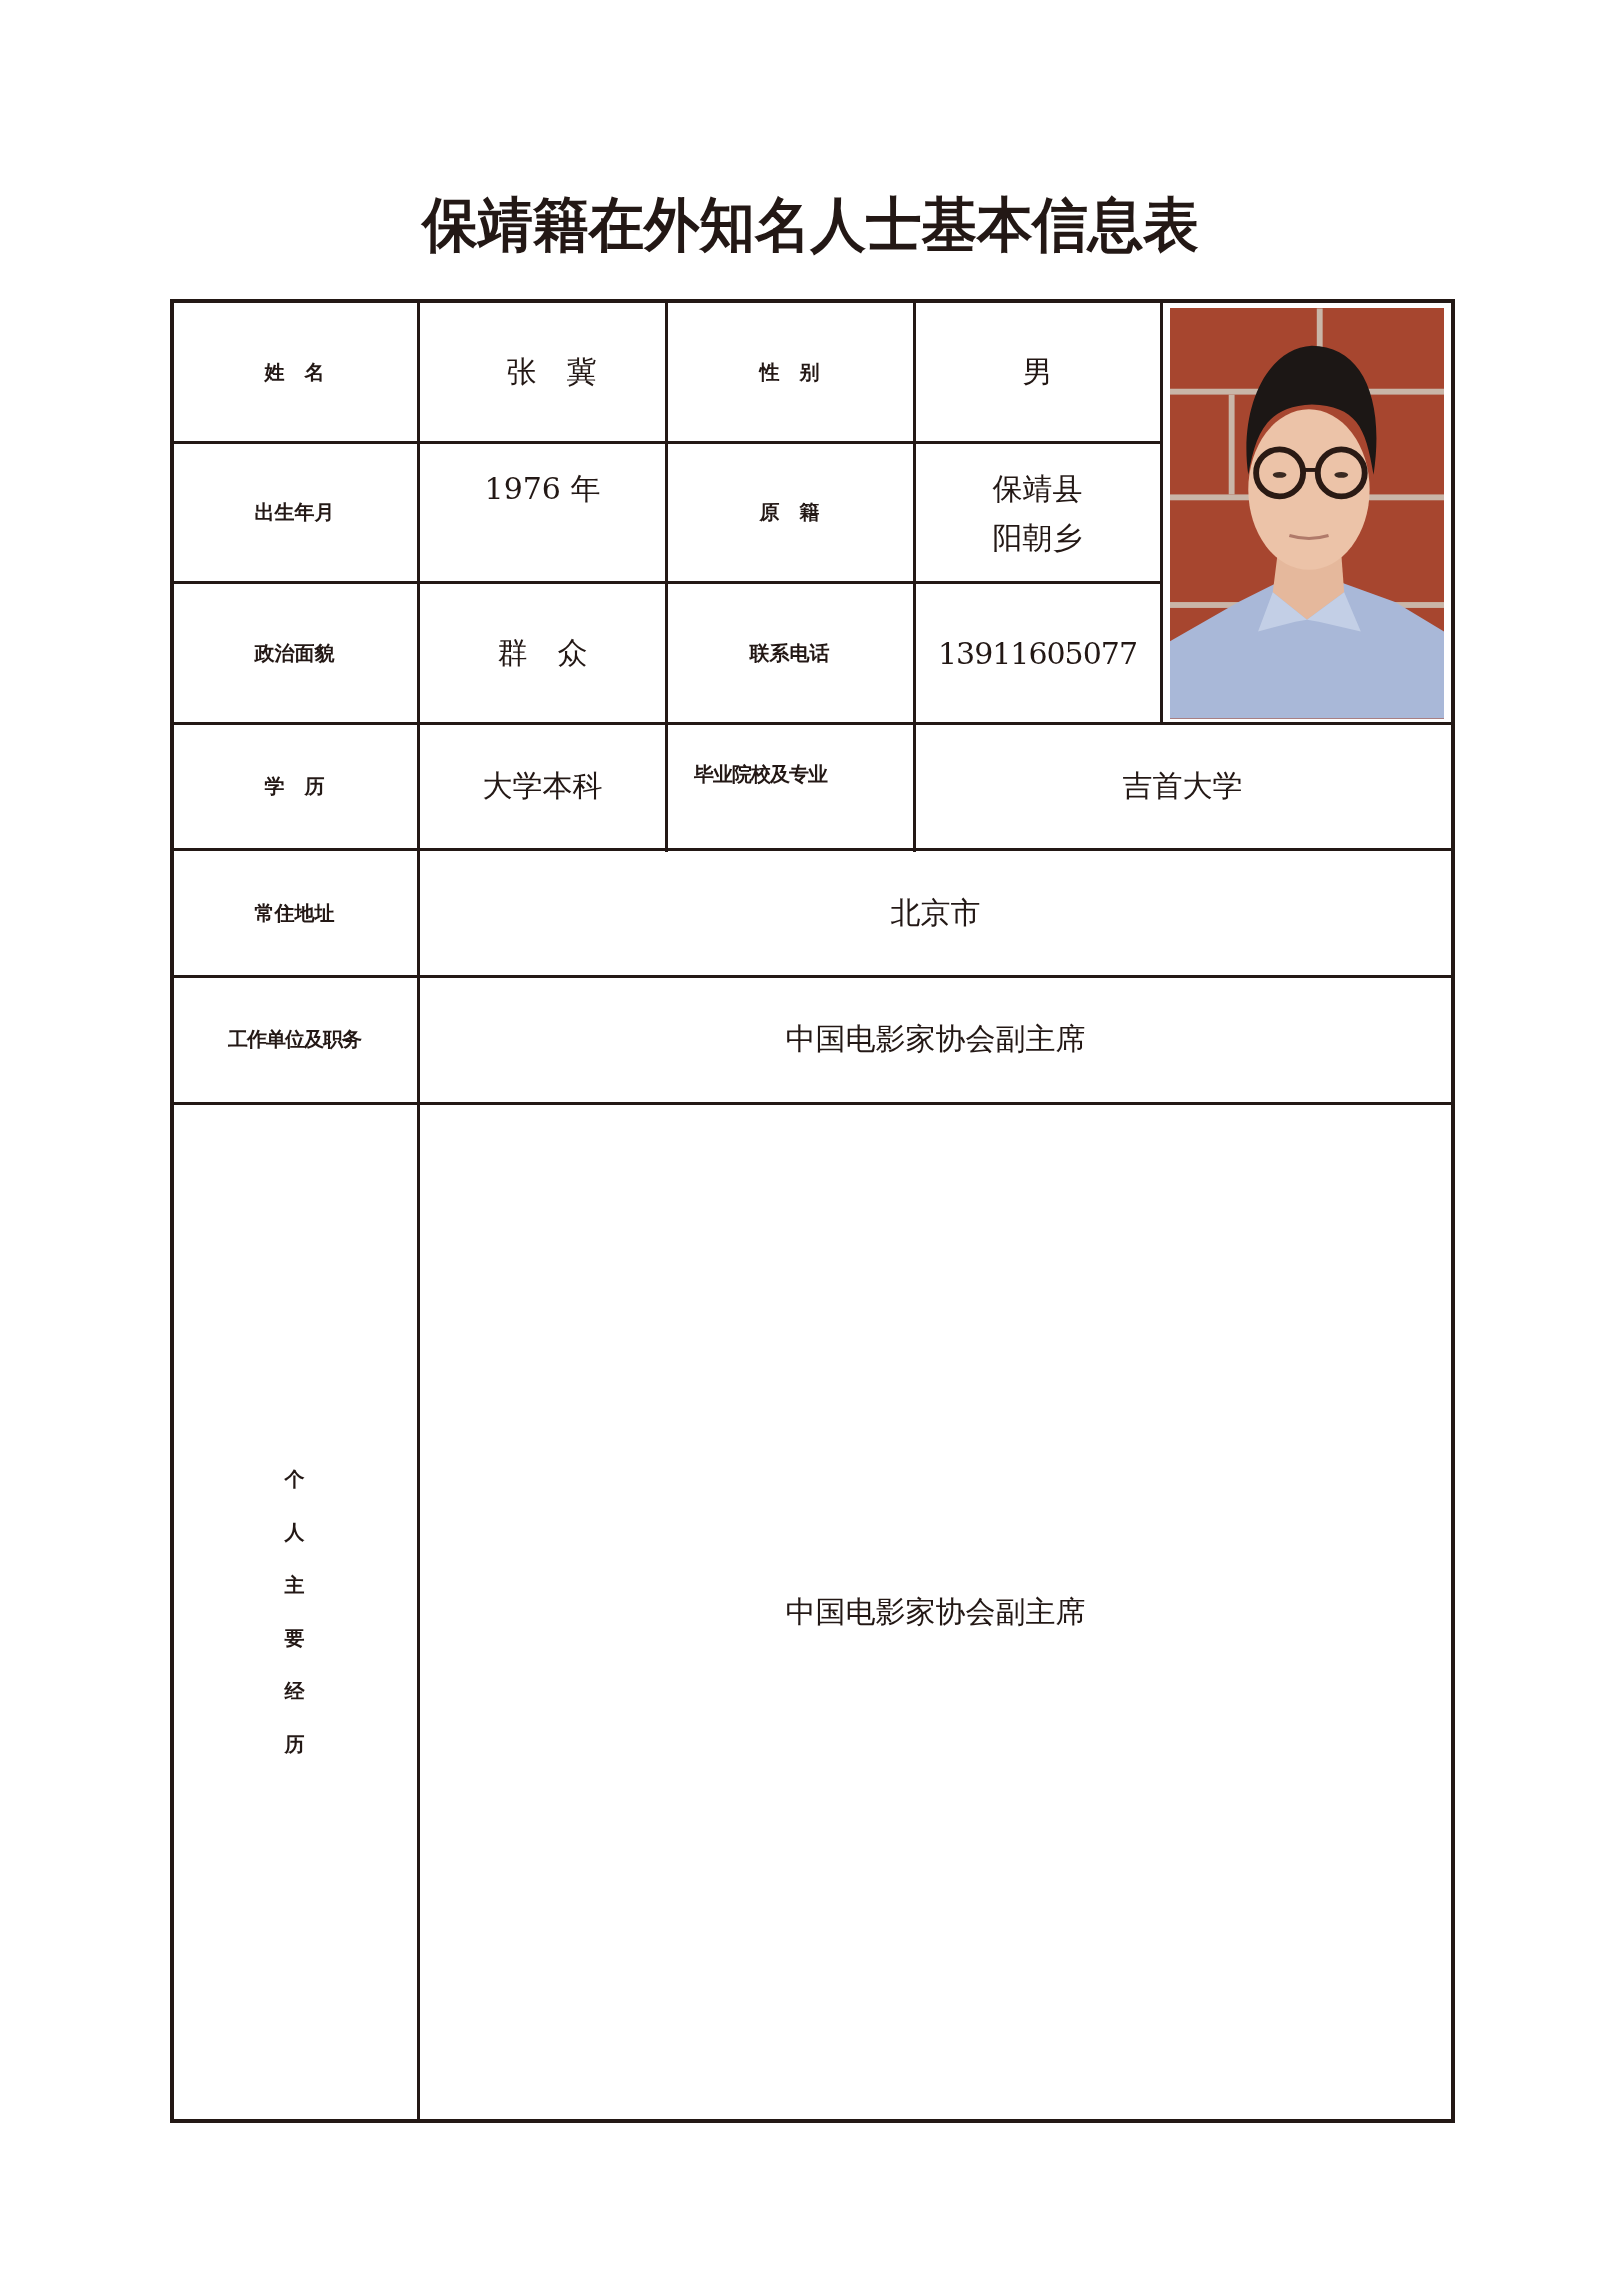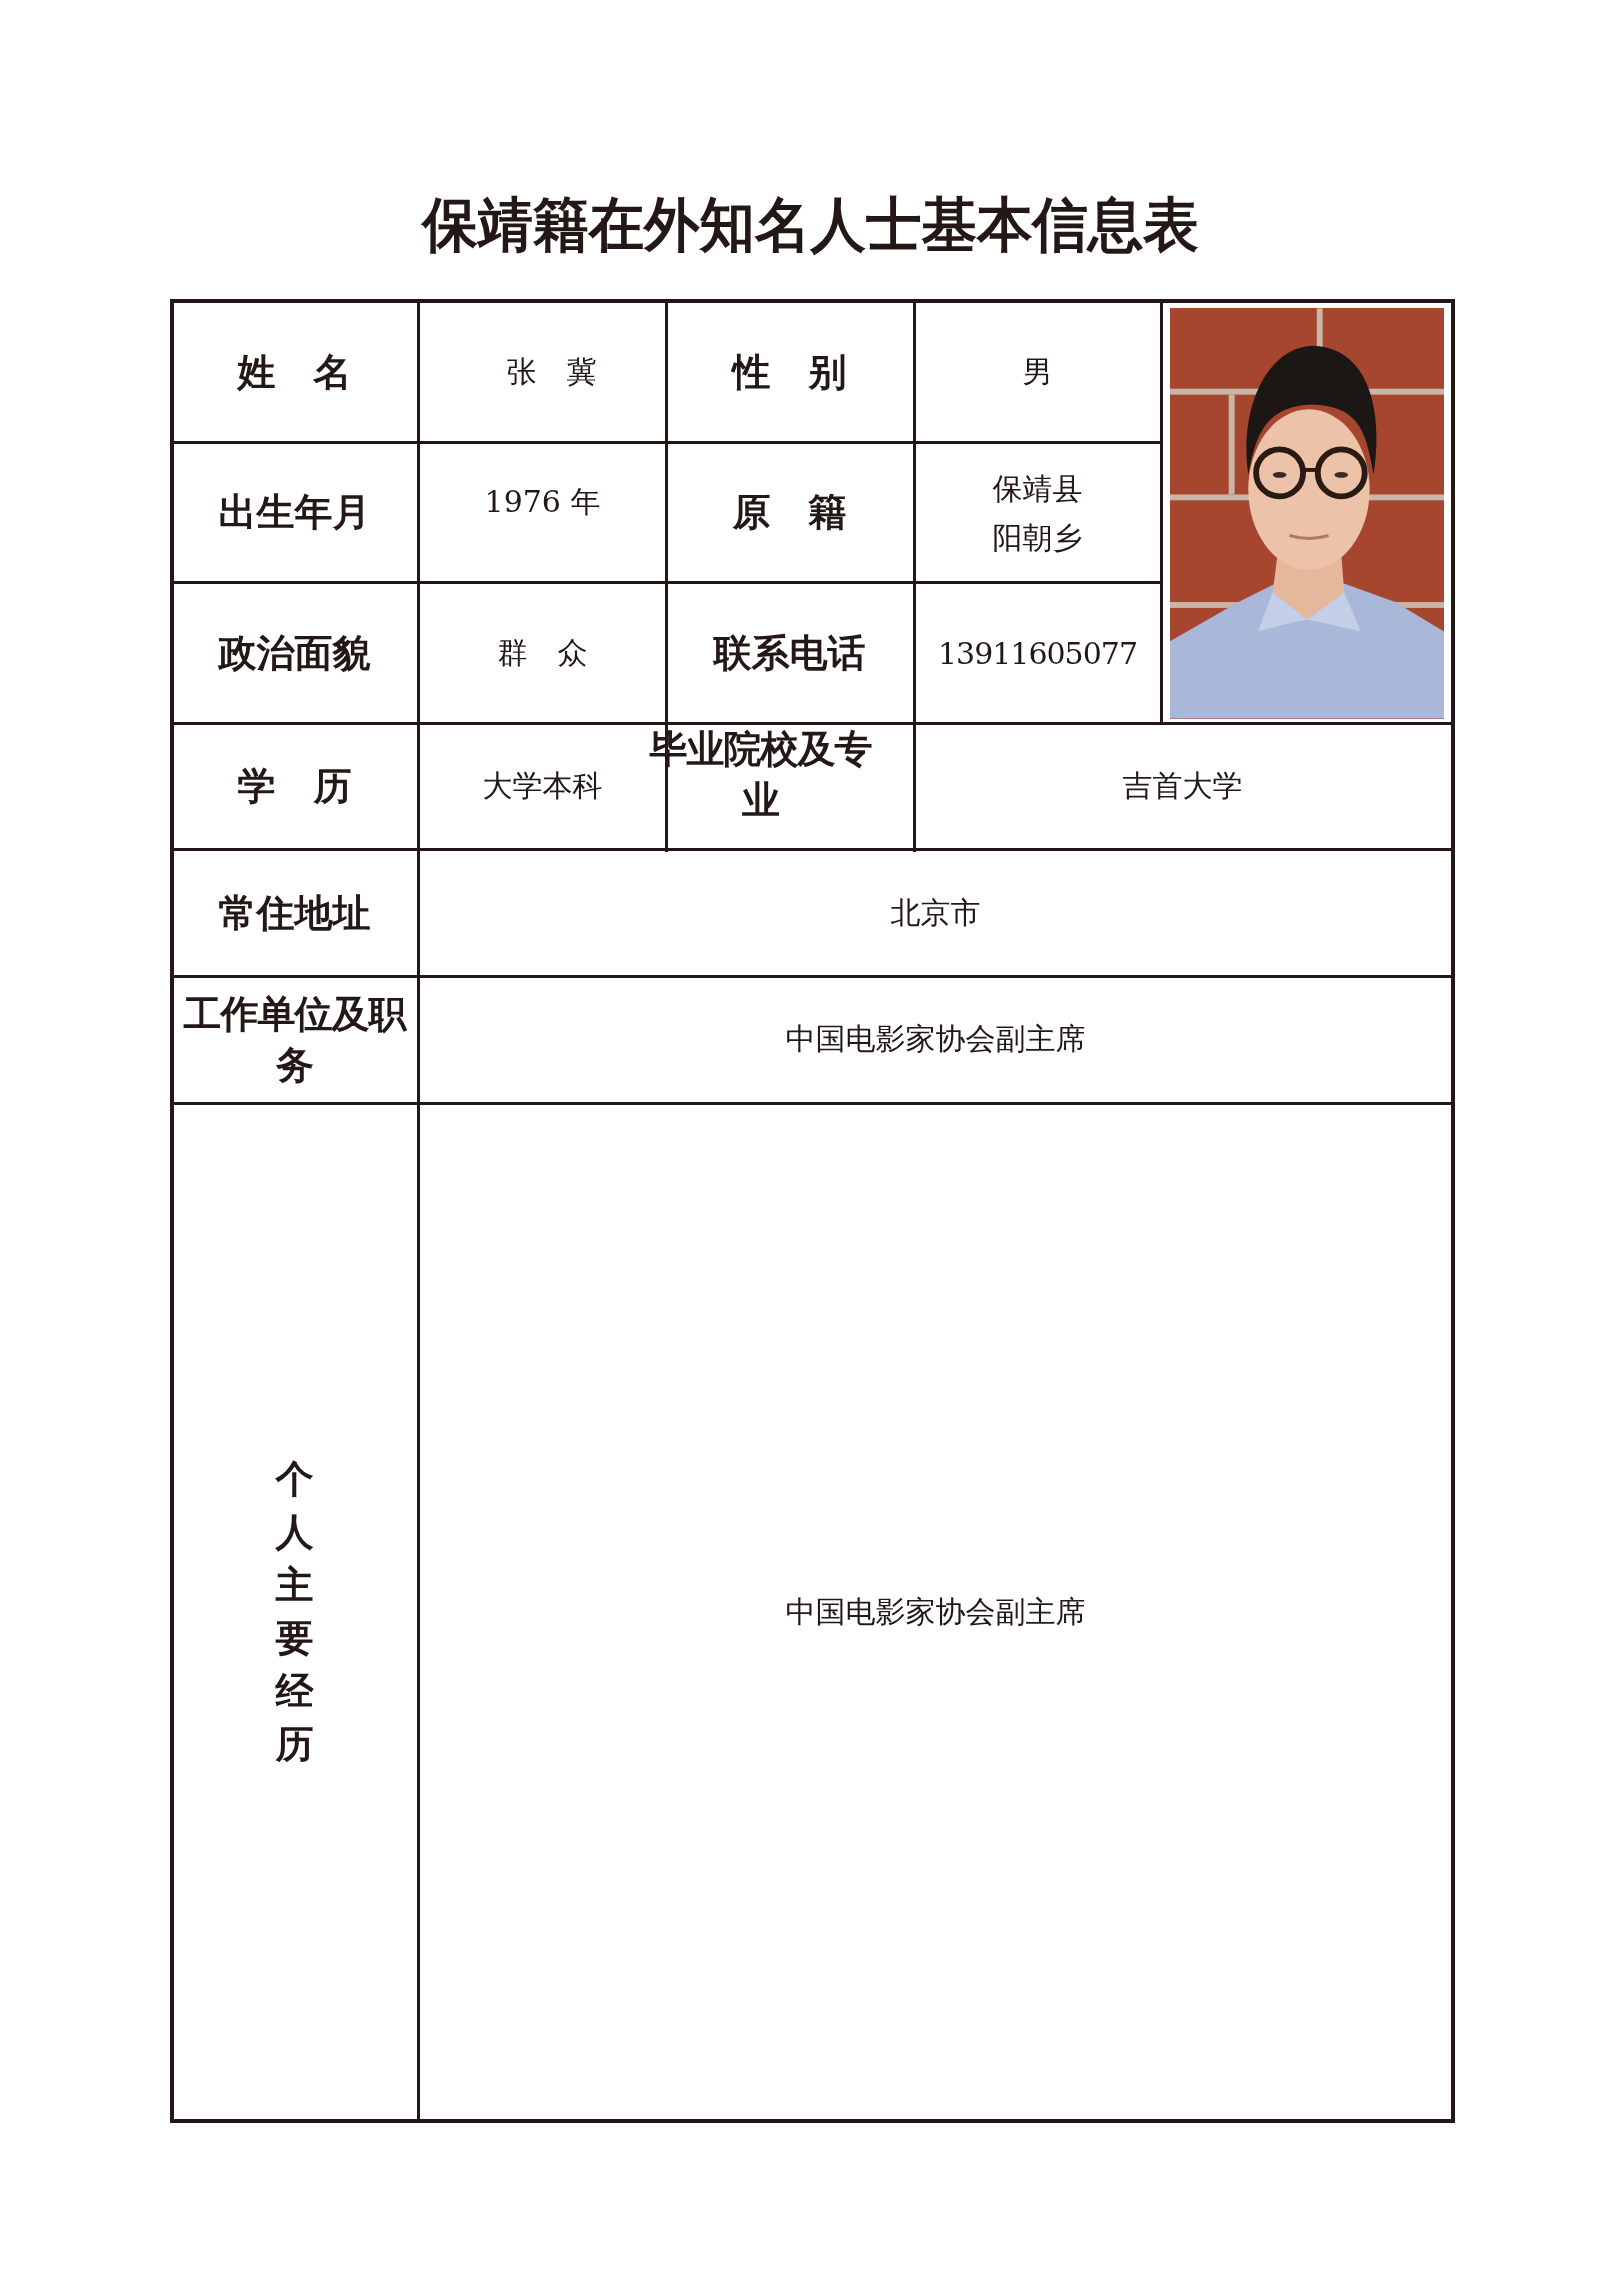--- a/index.html
+++ b/index.html
@@ -12,21 +12,21 @@
     transform: scaleX(0.94);
   }
   .table { position: absolute; left: 0; top: 0; width: 1621px; height: 2293px; }
   .line { position: absolute; background: #231815; }
   .cell {
     position: absolute; display: flex; align-items: center; justify-content: center;
     text-align: center; box-sizing: border-box;
   }
   .label {
     font-family: "DejaVu Sans", "Liberation Sans", sans-serif;
-    font-weight: bold; font-size: 38px;
+    font-weight: bold; font-size: 20px;
   }
   .value {
     font-family: "DejaVu Serif", "Liberation Serif", serif;
     font-size: 30px;
   }
   .two-line { flex-direction: column; line-height: 49px; }
   .vertical { flex-direction: column; line-height: 53px; }
   .photo {
     position: absolute; left: 1170px; top: 308px; width: 274px; height: 411px; overflow: hidden;
     background: #a7462f;
@@ -55,21 +55,21 @@
   <div class="line" style="left:172px; top:848px; width:1281px; height:2.9px;"></div>
   <div class="line" style="left:172px; top:975px; width:1281px; height:2.9px;"></div>
   <div class="line" style="left:172px; top:1102px; width:1281px; height:2.9px;"></div>
 
   <div class="cell label" style="left:173px; top:303px; width:243px; height:138px;">姓　名</div>
   <div class="cell value" style="left:429px; top:303px; width:245px; height:138px;">张　冀</div>
   <div class="cell label" style="left:667px; top:303px; width:245px; height:138px;">性　别</div>
   <div class="cell value" style="left:915px; top:303px; width:245px; height:138px;">男</div>
 
   <div class="cell label" style="left:173px; top:444px; width:243px; height:137px;">出生年月</div>
-  <div class="cell value" style="left:420px; top:444px; width:245px; height:117px;">1976 年</div>
+  <div class="cell value" style="left:420px; top:431px; width:245px; height:117px;">1976 年</div>
   <div class="cell label" style="left:667px; top:444px; width:245px; height:137px;">原　籍</div>
   <div class="cell value two-line" style="left:915px; top:444px; width:245px; height:137px;">
     <span>保靖县</span>
     <span>阳朝乡</span>
   </div>
 
   <div class="cell label" style="left:173px; top:584px; width:243px; height:138px;">政治面貌</div>
   <div class="cell value" style="left:420px; top:584px; width:245px; height:138px;">群　众</div>
   <div class="cell label" style="left:667px; top:584px; width:245px; height:138px;">联系电话</div>
   <div class="cell value" style="left:915px; top:584px; width:245px; height:138px; letter-spacing:-1px;">13911605077</div>

